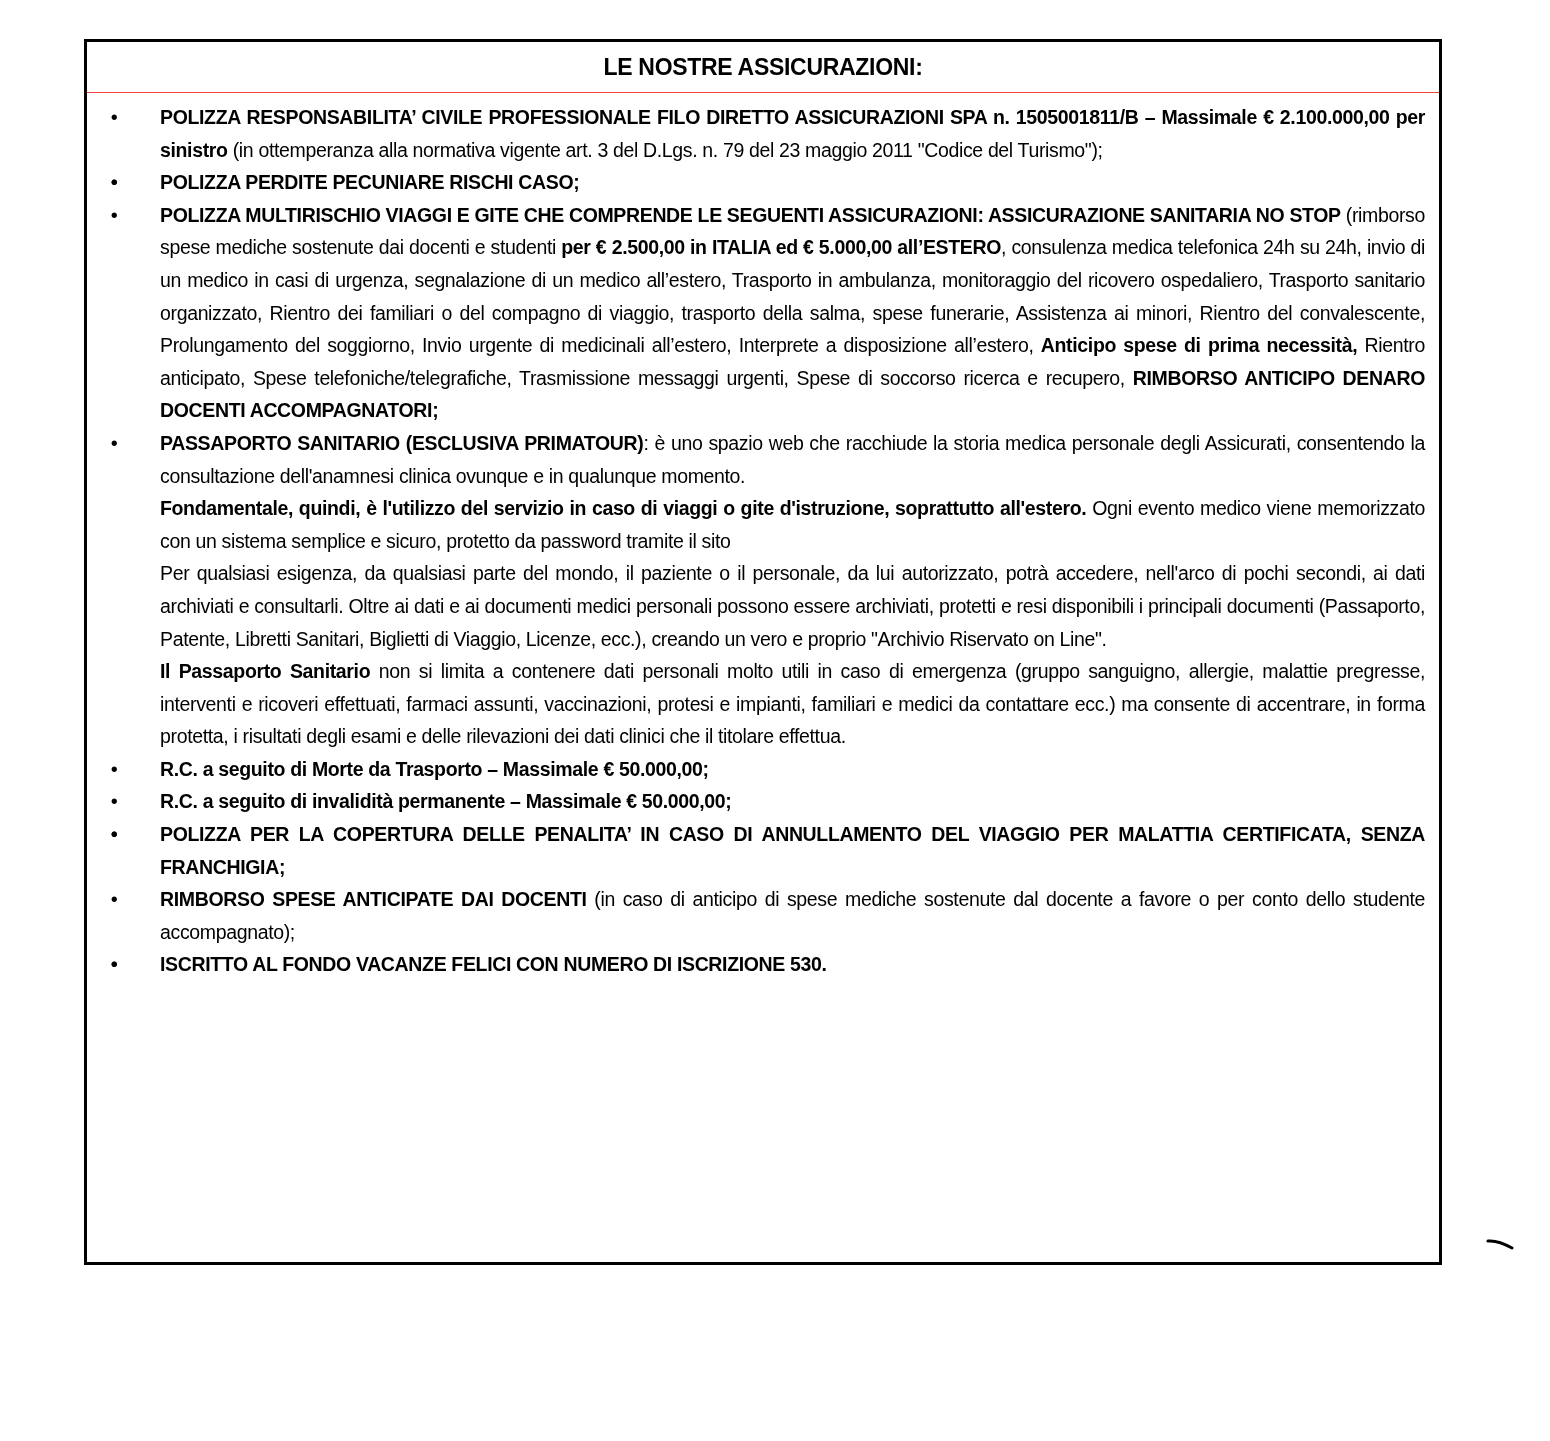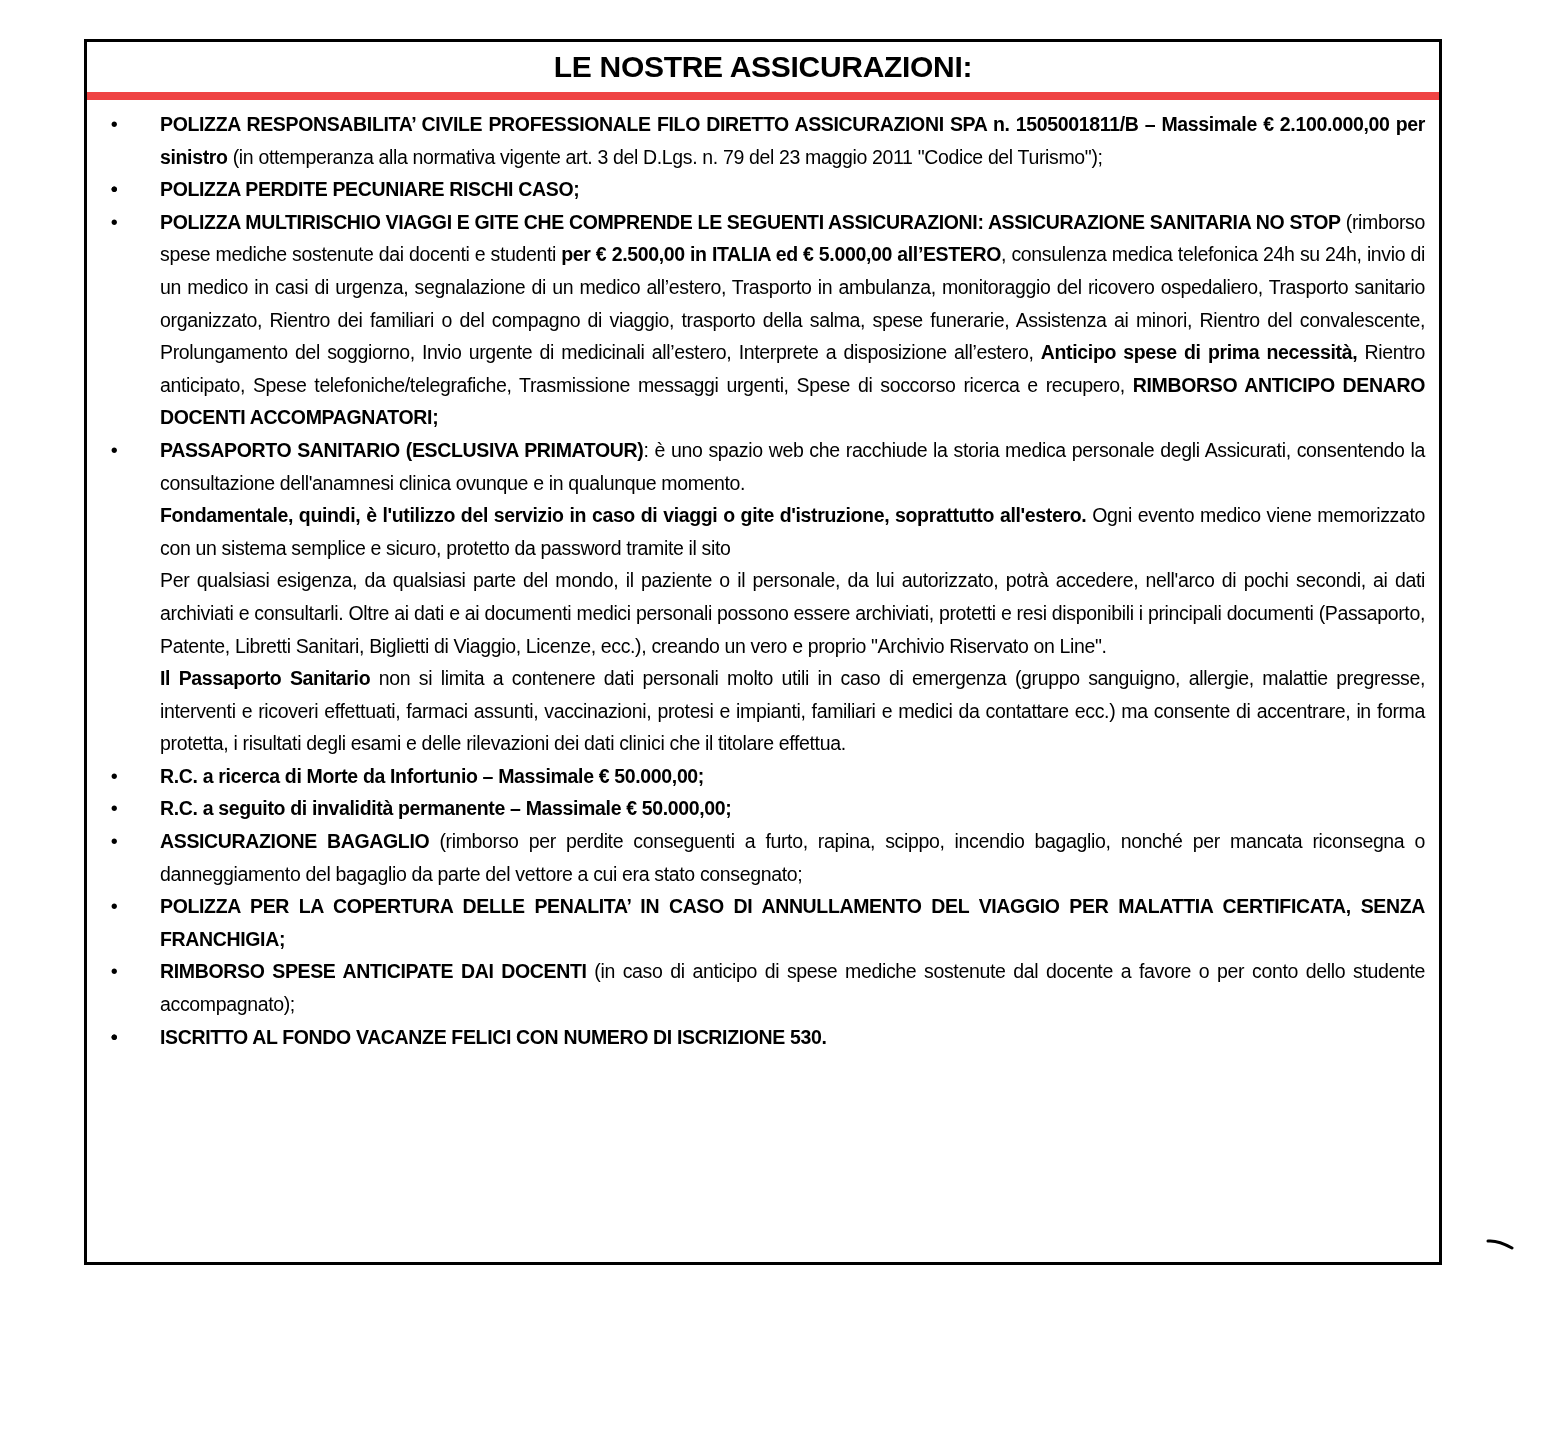--- a/index.html
+++ b/index.html
@@ -1,43 +1,43 @@
 <!DOCTYPE html>
 <html><head>
 <meta charset="utf-8">
 <style>
   html, body { margin: 0; padding: 0; background: #ffffff; }
   body { width: 1550px; height: 1441px; position: relative; overflow: hidden;
          font-family: "Liberation Sans", "DejaVu Sans", sans-serif; color: #000; }
   .box { position: absolute; left: 84px; top: 39px; width: 1358px; height: 1226px;
          border: 3px solid #000; box-sizing: border-box; }
-  .box-title { height: 50px; border-bottom: 8px solid #ef4444; display: flex; align-items: center;
-               justify-content: center; font-weight: bold; font-size: 30px; letter-spacing: -0.3px; }
+  .box-title { height: 50px; border-bottom: 1px solid #ef4444; display: flex; align-items: center;
+               justify-content: center; font-weight: bold; font-size: 23px; letter-spacing: -0.3px; }
   ul.items { list-style: none; margin: 0; padding: 8px 14px 0 0; }
   ul.items > li { position: relative; padding-left: 73px; font-size: 19.5px; line-height: 32.6px;
                   text-align: justify; letter-spacing: -0.35px; }
   .bullet { position: absolute; left: 17px; top: 0; width: 20px; text-align: center; font-size: 20px; }
   .sub { display: block; }
   b { font-weight: bold; }
   .stray-mark { position: absolute; left: 1486px; top: 1238px; width: 30px; height: 12px; }
 </style>
 </head>
 <body>
 
 <div class="box">
   <div class="box-title">LE NOSTRE ASSICURAZIONI:</div>
   <ul class="items" id="items">
       <li><span class="bullet">•</span><span><b>POLIZZA RESPONSABILITA’ CIVILE PROFESSIONALE FILO DIRETTO ASSICURAZIONI SPA n. 1505001811/B – Massimale € 2.100.000,00 per sinistro</b><span> (in ottemperanza alla normativa vigente art. 3 del D.Lgs. n. 79 del 23 maggio 2011 "Codice del Turismo");</span></span></li>
       <li><span class="bullet">•</span></li>
       <li><span class="bullet">•</span><span><b>POLIZZA PERDITE PECUNIARE RISCHI CASO;</b></span></li>
       <li><span class="bullet">•</span><span><b>POLIZZA MULTIRISCHIO VIAGGI E GITE CHE COMPRENDE LE SEGUENTI ASSICURAZIONI: ASSICURAZIONE SANITARIA NO STOP</b><span> (rimborso spese mediche sostenute dai docenti e studenti </span><b>per € 2.500,00 in ITALIA ed € 5.000,00 all’ESTERO</b><span>, consulenza medica telefonica 24h su 24h, invio di un medico in casi di urgenza, segnalazione di un medico all’estero, Trasporto in ambulanza, monitoraggio del ricovero ospedaliero, Trasporto sanitario organizzato, Rientro dei familiari o del compagno di viaggio, trasporto della salma, spese funerarie, Assistenza ai minori, Rientro del convalescente, Prolungamento del soggiorno, Invio urgente di medicinali all’estero, Interprete a disposizione all’estero, </span><b>Anticipo spese di prima necessità,</b><span> Rientro anticipato, Spese telefoniche/telegrafiche, Trasmissione messaggi urgenti, Spese di soccorso ricerca e recupero, </span><b>RIMBORSO ANTICIPO DENARO DOCENTI ACCOMPAGNATORI;</b></span></li>
       <li><span class="bullet">•</span><span><b>PASSAPORTO SANITARIO (ESCLUSIVA PRIMATOUR)</b><span>: è uno spazio web che racchiude la storia medica personale degli Assicurati, consentendo la consultazione dell'anamnesi clinica ovunque e in qualunque momento.</span></span><span class="sub"><b>Fondamentale, quindi, è l'utilizzo del servizio in caso di viaggi o gite d'istruzione, soprattutto all'estero.</b><span> Ogni evento medico viene memorizzato con un sistema semplice e sicuro, protetto da password tramite il sito</span></span><span class="sub"><span>Per qualsiasi esigenza, da qualsiasi parte del mondo, il paziente o il personale, da lui autorizzato, potrà accedere, nell'arco di pochi secondi, ai dati archiviati e consultarli. Oltre ai dati e ai documenti medici personali possono essere archiviati, protetti e resi disponibili i principali documenti (Passaporto, Patente, Libretti Sanitari, Biglietti di Viaggio, Licenze, ecc.), creando un vero e proprio "Archivio Riservato on Line".</span></span><span class="sub"><b>Il Passaporto Sanitario</b><span> non si limita a contenere dati personali molto utili in caso di emergenza (gruppo sanguigno, allergie, malattie pregresse, interventi e ricoveri effettuati, farmaci assunti, vaccinazioni, protesi e impianti, familiari e medici da contattare ecc.) ma consente di accentrare, in forma protetta, i risultati degli esami e delle rilevazioni dei dati clinici che il titolare effettua.</span></span></li>
-      <li><span class="bullet">•</span><span><b>R.C. a ricerca di Morte da Infortunio – Massimale € 50.000,00;</b></span></li>
+      <li><span class="bullet">•</span><span><b>R.C. a seguito di Morte da Trasporto – Massimale € 50.000,00;</b></span></li>
       <li><span class="bullet">•</span><span><b>R.C. a seguito di invalidità permanente – Massimale € 50.000,00;</b></span></li>
-      <li><span class="bullet">•</span><span><b>ASSICURAZIONE BAGAGLIO</b><span> (rimborso per perdite conseguenti a furto, rapina, scippo, incendio bagaglio, nonché per mancata riconsegna o danneggiamento del bagaglio da parte del vettore a cui era stato consegnato;</span></span></li>
+      <li><span class="bullet">•</span></li>
       <li><span class="bullet">•</span><span><b>POLIZZA PER LA COPERTURA DELLE PENALITA’ IN CASO DI ANNULLAMENTO DEL VIAGGIO PER MALATTIA CERTIFICATA, SENZA FRANCHIGIA;</b></span></li>
       <li><span class="bullet">•</span><span><b>RIMBORSO SPESE ANTICIPATE DAI DOCENTI</b><span> (in caso di anticipo di spese mediche sostenute dal docente a favore o per conto dello studente accompagnato);</span></span></li>
       <li><span class="bullet">•</span></li>
       <li><span class="bullet">•</span><span><b>ISCRITTO AL FONDO VACANZE FELICI CON NUMERO DI ISCRIZIONE 530.</b></span></li>
     </ul>
 </div>
 
 <svg class="stray-mark" viewBox="0 0 30 12">
   <path d="M2 3 Q12 2 26 10" stroke="#000" stroke-width="3" fill="none" stroke-linecap="round"></path>
 </svg>

